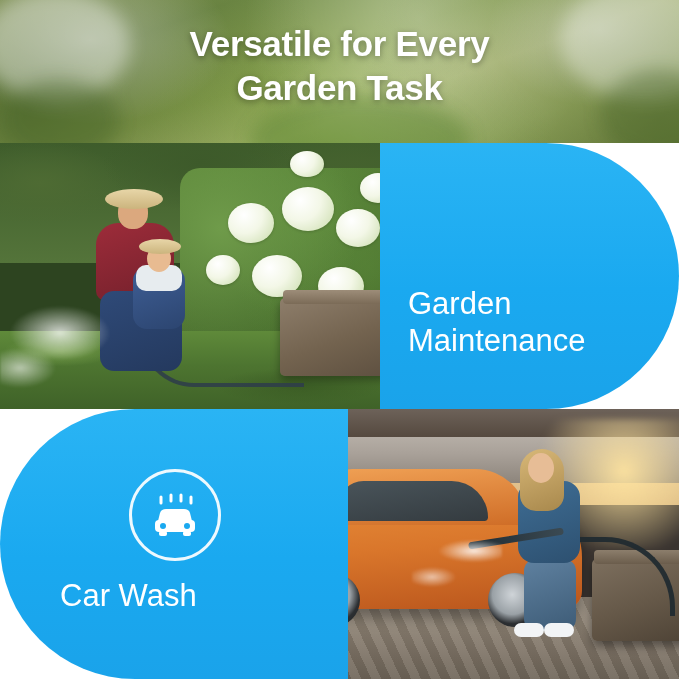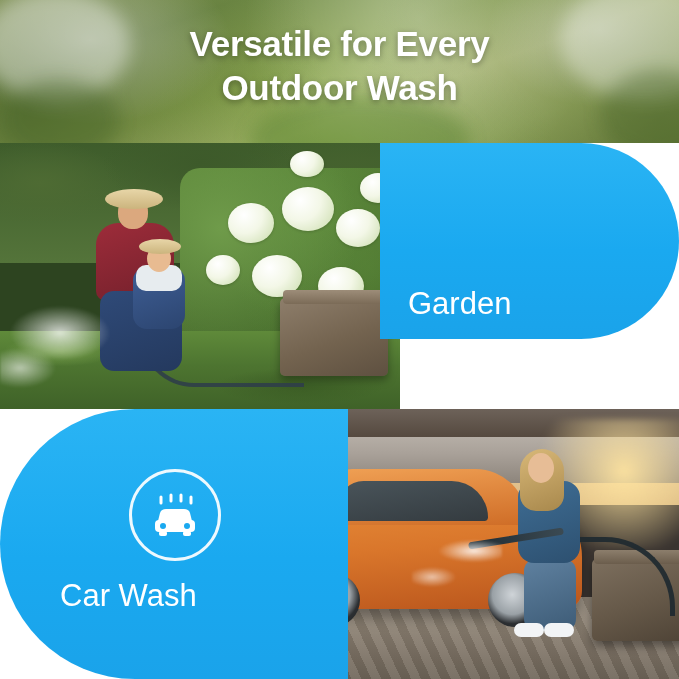--- a/index.html
+++ b/index.html
@@ -81,21 +81,21 @@
     left: 0; top: 0;
     width: 400px;
     height: 266px;
     overflow: hidden;
     background: #2d4420;
   }
   .panel-garden {
     position: absolute;
     left: 380px; top: 0;
     width: 299px;
-    height: 196px;
+    height: 266px;
     background: linear-gradient(180deg, #2ab4f4 0%, #1aa9f0 55%, #1aa3ea 100%);
     border-top-right-radius: 133px;
     border-bottom-right-radius: 133px;
   }
   .panel-garden .plabel {
     position: absolute;
     left: 28px;
     top: 142px;
     width: 260px;
     color: #ffffff;
@@ -298,21 +298,21 @@
     <div class="header-bg"></div>
     <div class="header-blurs">
       <div class="blob" style="left:-20px;top:-10px;width:150px;height:110px;background:rgba(255,255,255,0.45);"></div>
       <div class="blob" style="left:560px;top:-20px;width:170px;height:120px;background:rgba(255,255,255,0.4);"></div>
       <div class="blob" style="left:250px;top:95px;width:220px;height:90px;background:rgba(90,130,50,0.55);"></div>
       <div class="blob" style="left:0px;top:80px;width:120px;height:80px;background:rgba(70,100,40,0.5);"></div>
       <div class="blob" style="left:600px;top:70px;width:120px;height:90px;background:rgba(70,100,40,0.45);"></div>
     </div>
     <div class="title">
       <div>Versatile for Every</div>
-      <div>Outdoor Wash</div>
+      <div>Garden Task</div>
     </div>
   </div>
 
   <div class="row1">
 
     <div class="photo-garden">
       <div class="g-sky"></div>
       <div class="g-hedge"></div>
       <div class="g-bush"></div>
 
@@ -339,20 +339,21 @@
       <div class="g-kidhead"></div>
       <div class="g-hat" style="left:139px;top:96px;width:42px;height:15px;"></div>
 
       <div class="g-spray"></div>
     </div>
 
     <div class="panel-garden">
 
       <div class="plabel">
         <div>Garden</div>
+        <div>Maintenance</div>
       </div>
     </div>
   </div>
 
   <div class="row2">
 
     <div class="photo-car">
       <div class="c-sky"></div>
       <div class="c-house"></div>
       <div class="c-roof"></div>

